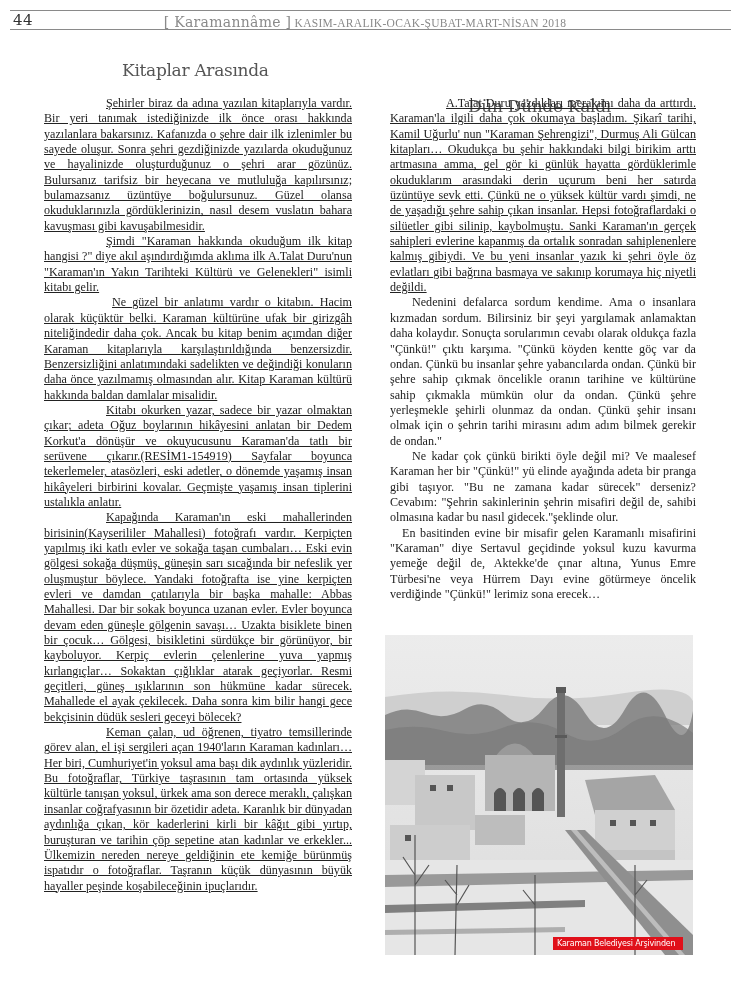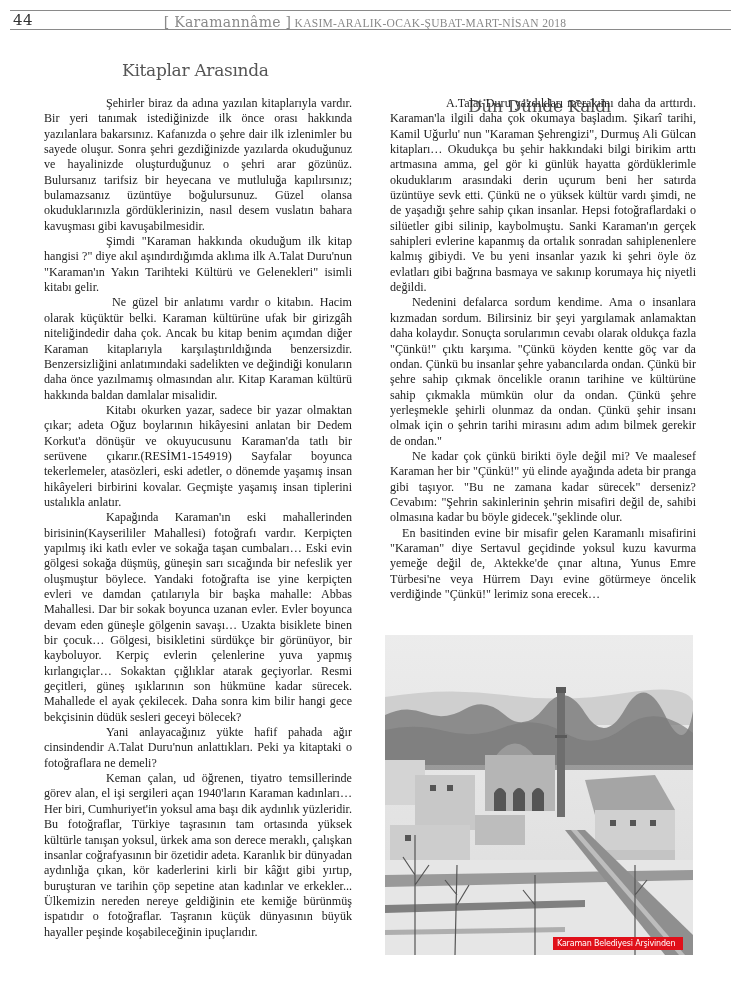--- a/index.html
+++ b/index.html
@@ -30,21 +30,21 @@
   .col-title.right { left: 468px; margin-top: 36px; }
 
   .column {
     position: absolute; top: 96px;
     font-size: 12.1px; line-height: 15.35px; color: #222; text-align: justify;
     font-family: "Liberation Serif", serif;
   }
   .column.left { left: 44px; width: 308px; }
   .column.right { left: 390px; width: 306px; }
   .column p { text-indent: 0; }
-  .column p.ind-lg { text-indent: 62px; }
+  .column p.ind-lg { text-indent: 62px; text-decoration: underline; }
   .column p.ind-sm { text-indent: 22px; }
   .column p.ind-xs { text-indent: 12px; }
 
   .photo {
     position: absolute; left: 385px; top: 635px; width: 308px; height: 320px;
     background: #e9e9e9; overflow: hidden;
   }
   .photo svg { display: block; width: 100%; height: 100%; }
   .caption {
     position: absolute; left: 168px; top: 302px; width: 130px; height: 13px;
@@ -66,28 +66,27 @@
 
 <h2 class="col-title left">Kitaplar Arasında</h2>
 <h2 class="col-title right">Dün Dünde Kaldı</h2>
 
 <div class="column left">
   <p class="ind-lg">Şehirler biraz da adına yazılan kitaplarıyla vardır. Bir yeri tanımak istediğinizde ilk önce orası hakkında yazılanlara bakarsınız. Kafanızda o şehre dair ilk izlenimler bu sayede oluşur. Sonra şehri gezdiğinizde yazılarda okuduğunuz ve hayalinizde oluşturduğunuz  o şehri arar gözünüz. Bulursanız tarifsiz bir heyecana ve mutluluğa kapılırsınız; bulamazsanız üzüntüye boğulursunuz. Güzel olansa okuduklarınızla gördüklerinizin, nasıl desem vuslatın bahara kavuşması gibi kavuşabilmesidir.</p>
   <p class="ind-lg">Şimdi "Karaman hakkında okuduğum ilk kitap hangisi ?" diye akıl aşındırdığımda aklıma ilk A.Talat Duru'nun "Karaman'ın Yakın Tarihteki Kültürü ve Gelenekleri"  isimli kitabı gelir.</p>
   <p class="ind-lg" style="text-indent:68px">Ne güzel bir anlatımı vardır o kitabın. Hacim olarak küçüktür belki. Karaman kültürüne ufak bir girizgâh niteliğindedir daha çok. Ancak bu kitap benim açımdan diğer Karaman kitaplarıyla karşılaştırıldığında benzersizdir. Benzersizliğini anlatımındaki sadelikten ve değindiği konuların daha önce yazılmamış olmasından alır. Kitap Karaman kültürü hakkında baldan damlalar misalidir.</p>
   <p class="ind-lg">Kitabı okurken yazar, sadece bir yazar olmaktan çıkar; adeta Oğuz boylarının hikâyesini anlatan bir Dedem Korkut'a dönüşür ve okuyucusunu Karaman'da tatlı bir serüvene çıkarır.(RESİM1-154919) Sayfalar boyunca tekerlemeler, atasözleri, eski adetler, o dönemde yaşamış insan hikâyeleri birbirini kovalar. Geçmişte yaşamış insan tiplerini ustalıkla anlatır.</p>
   <p class="ind-lg">Kapağında Karaman'ın eski mahallerinden birisinin(Kayserililer Mahallesi) fotoğrafı vardır. Kerpiçten yapılmış iki katlı evler ve sokağa taşan cumbaları… Eski evin gölgesi sokağa düşmüş, güneşin sarı sıcağında bir nefeslik yer oluşmuştur böylece. Yandaki fotoğrafta ise yine kerpiçten evleri ve damdan  çatılarıyla bir başka mahalle: Abbas Mahallesi. Dar bir sokak boyunca uzanan evler. Evler boyunca devam eden güneşle gölgenin savaşı… Uzakta bisiklete binen bir çocuk… Gölgesi, bisikletini sürdükçe bir görünüyor, bir kayboluyor. Kerpiç evlerin çelenlerine yuva yapmış kırlangıçlar… Sokaktan çığlıklar atarak geçiyorlar. Resmi geçitleri, güneş ışıklarının son hükmüne kadar sürecek. Mahallede el ayak çekilecek. Daha sonra kim bilir hangi gece bekçisinin düdük sesleri geceyi bölecek?</p>
-  <p class="ind-lg">Yani anlayacağınız yükte hafif pahada ağır cinsindendir A.Talat Duru'nun anlattıkları. Peki ya kitaptaki o fotoğraflara ne demeli?</p>
   <p class="ind-lg">Keman çalan, ud öğrenen, tiyatro temsillerinde görev alan, el işi sergileri açan 1940'ların Karaman kadınları… Her biri, Cumhuriyet'in yoksul ama başı dik aydınlık yüzleridir. Bu fotoğraflar, Türkiye taşrasının tam ortasında yüksek kültürle tanışan yoksul, ürkek ama son derece meraklı, çalışkan insanlar coğrafyasının bir özetidir adeta. Karanlık bir dünyadan aydınlığa çıkan, kör kaderlerini kirli bir kâğıt gibi yırtıp, buruşturan ve tarihin çöp sepetine atan kadınlar ve erkekler... Ülkemizin nereden nereye geldiğinin ete kemiğe bürünmüş ispatıdır o fotoğraflar. Taşranın küçük dünyasının büyük hayaller peşinde koşabileceğinin ipuçlarıdır.</p>
 </div>
 
 <div class="column right">
   <p class="ind-lg" style="text-indent:56px">A.Talat Duru yazdıkları merakımı daha da arttırdı. Karaman'la ilgili daha çok okumaya başladım. Şikarî tarihi, Kamil Uğurlu' nun "Karaman Şehrengizi", Durmuş Ali Gülcan kitapları… Okudukça bu şehir hakkındaki bilgi birikim arttı artmasına amma, gel gör ki günlük hayatta gördüklerimle okuduklarım arasındaki derin uçurum beni her satırda üzüntüye sevk etti. Çünkü ne o yüksek kültür vardı şimdi, ne de yaşadığı şehre sahip çıkan insanlar. Hepsi fotoğraflardaki o silüetler gibi silinip, kaybolmuştu. Sanki Karaman'ın gerçek sahipleri evlerine kapanmış da ortalık sonradan sahiplenenlere kalmış gibiydi. Ve bu yeni insanlar yazık ki şehri öyle öz evlatları gibi bağrına basmaya ve sakınıp korumaya hiç niyetli değildi.</p>
   <p class="ind-sm">Nedenini defalarca sordum kendime. Ama o insanlara kızmadan sordum. Bilirsiniz bir şeyi yargılamak anlamaktan daha kolaydır. Sonuçta sorularımın cevabı olarak oldukça fazla  "Çünkü!" çıktı karşıma. "Çünkü köyden kentte göç var da ondan. Çünkü bu insanlar şehre yabancılarda ondan. Çünkü bir şehre sahip çıkmak öncelikle oranın tarihine ve kültürüne sahip çıkmakla mümkün olur da ondan. Çünkü şehre yerleşmekle şehirli olunmaz da ondan. Çünkü şehir insanı olmak için o şehrin tarihi mirasını adım adım bilmek gerekir de ondan."</p>
-  <p class="ind-sm">Ne kadar çok çünkü birikti öyle değil mi? Ve maalesef Karaman her bir "Çünkü!" yü elinde ayağında adeta bir pranga gibi  taşıyor. "Bu ne zamana kadar sürecek" derseniz? Cevabım: "Şehrin sakinlerinin şehrin misafiri değil de, sahibi olmasına kadar bu böyle gidecek."şeklinde olur.</p>
+  <p class="ind-sm">Ne kadar çok çünkü birikti öyle değil mi? Ve maalesef Karaman her bir "Çünkü!" yü elinde ayağında adeta bir pranga gibi  taşıyor. "Bu ne zamana kadar sürecek" derseniz? Cevabım: "Şehrin sakinlerinin şehrin misafiri değil de, sahibi olmasına kadar bu nasıl gidecek."şeklinde olur.</p>
   <p class="ind-xs">En basitinden evine bir misafir gelen Karamanlı misafirini "Karaman" diye Sertavul geçidinde yoksul kuzu kavurma yemeğe değil de, Aktekke'de çınar altına, Yunus Emre Türbesi'ne veya Hürrem Dayı evine götürmeye öncelik verdiğinde "Çünkü!" lerimiz sona erecek…</p>
 </div>
 
 <div class="photo">
   <svg viewBox="0 0 308 320" preserveAspectRatio="none">
     <defs>
       <linearGradient id="sky" x1="0" y1="0" x2="0" y2="1">
         <stop offset="0" stop-color="#ececec"></stop>
         <stop offset="1" stop-color="#dcdcdc"></stop>
       </linearGradient>

